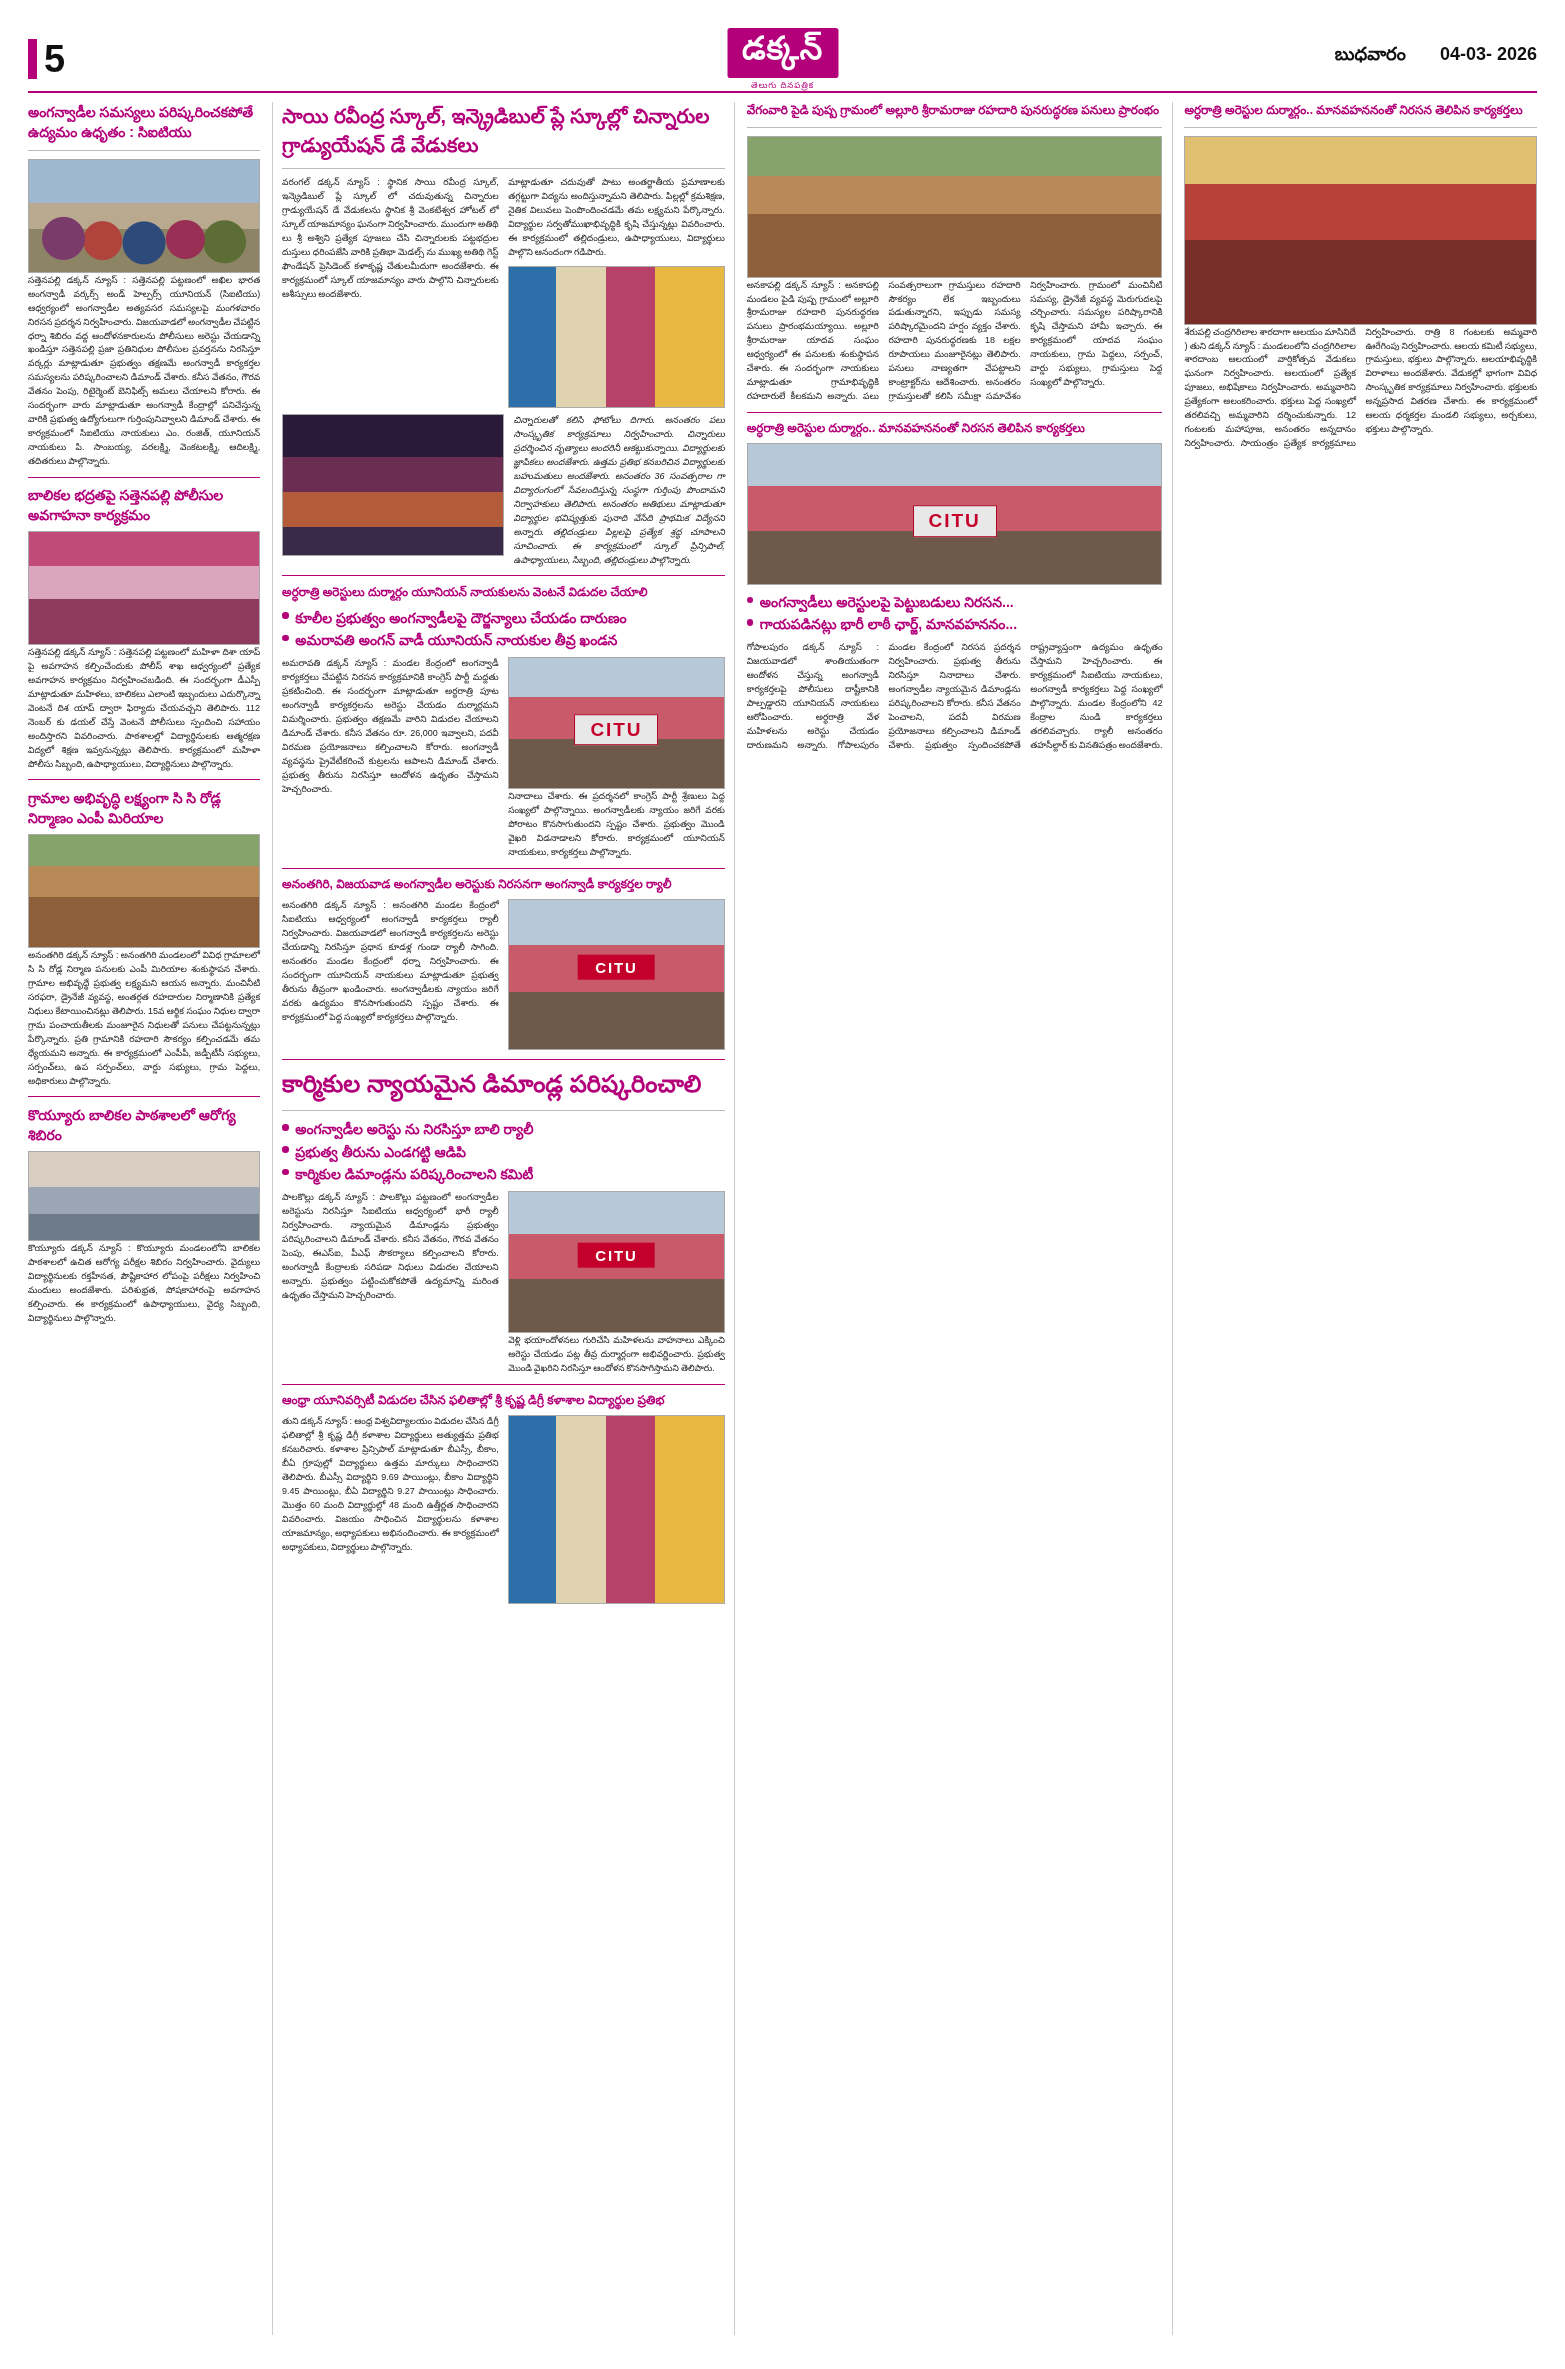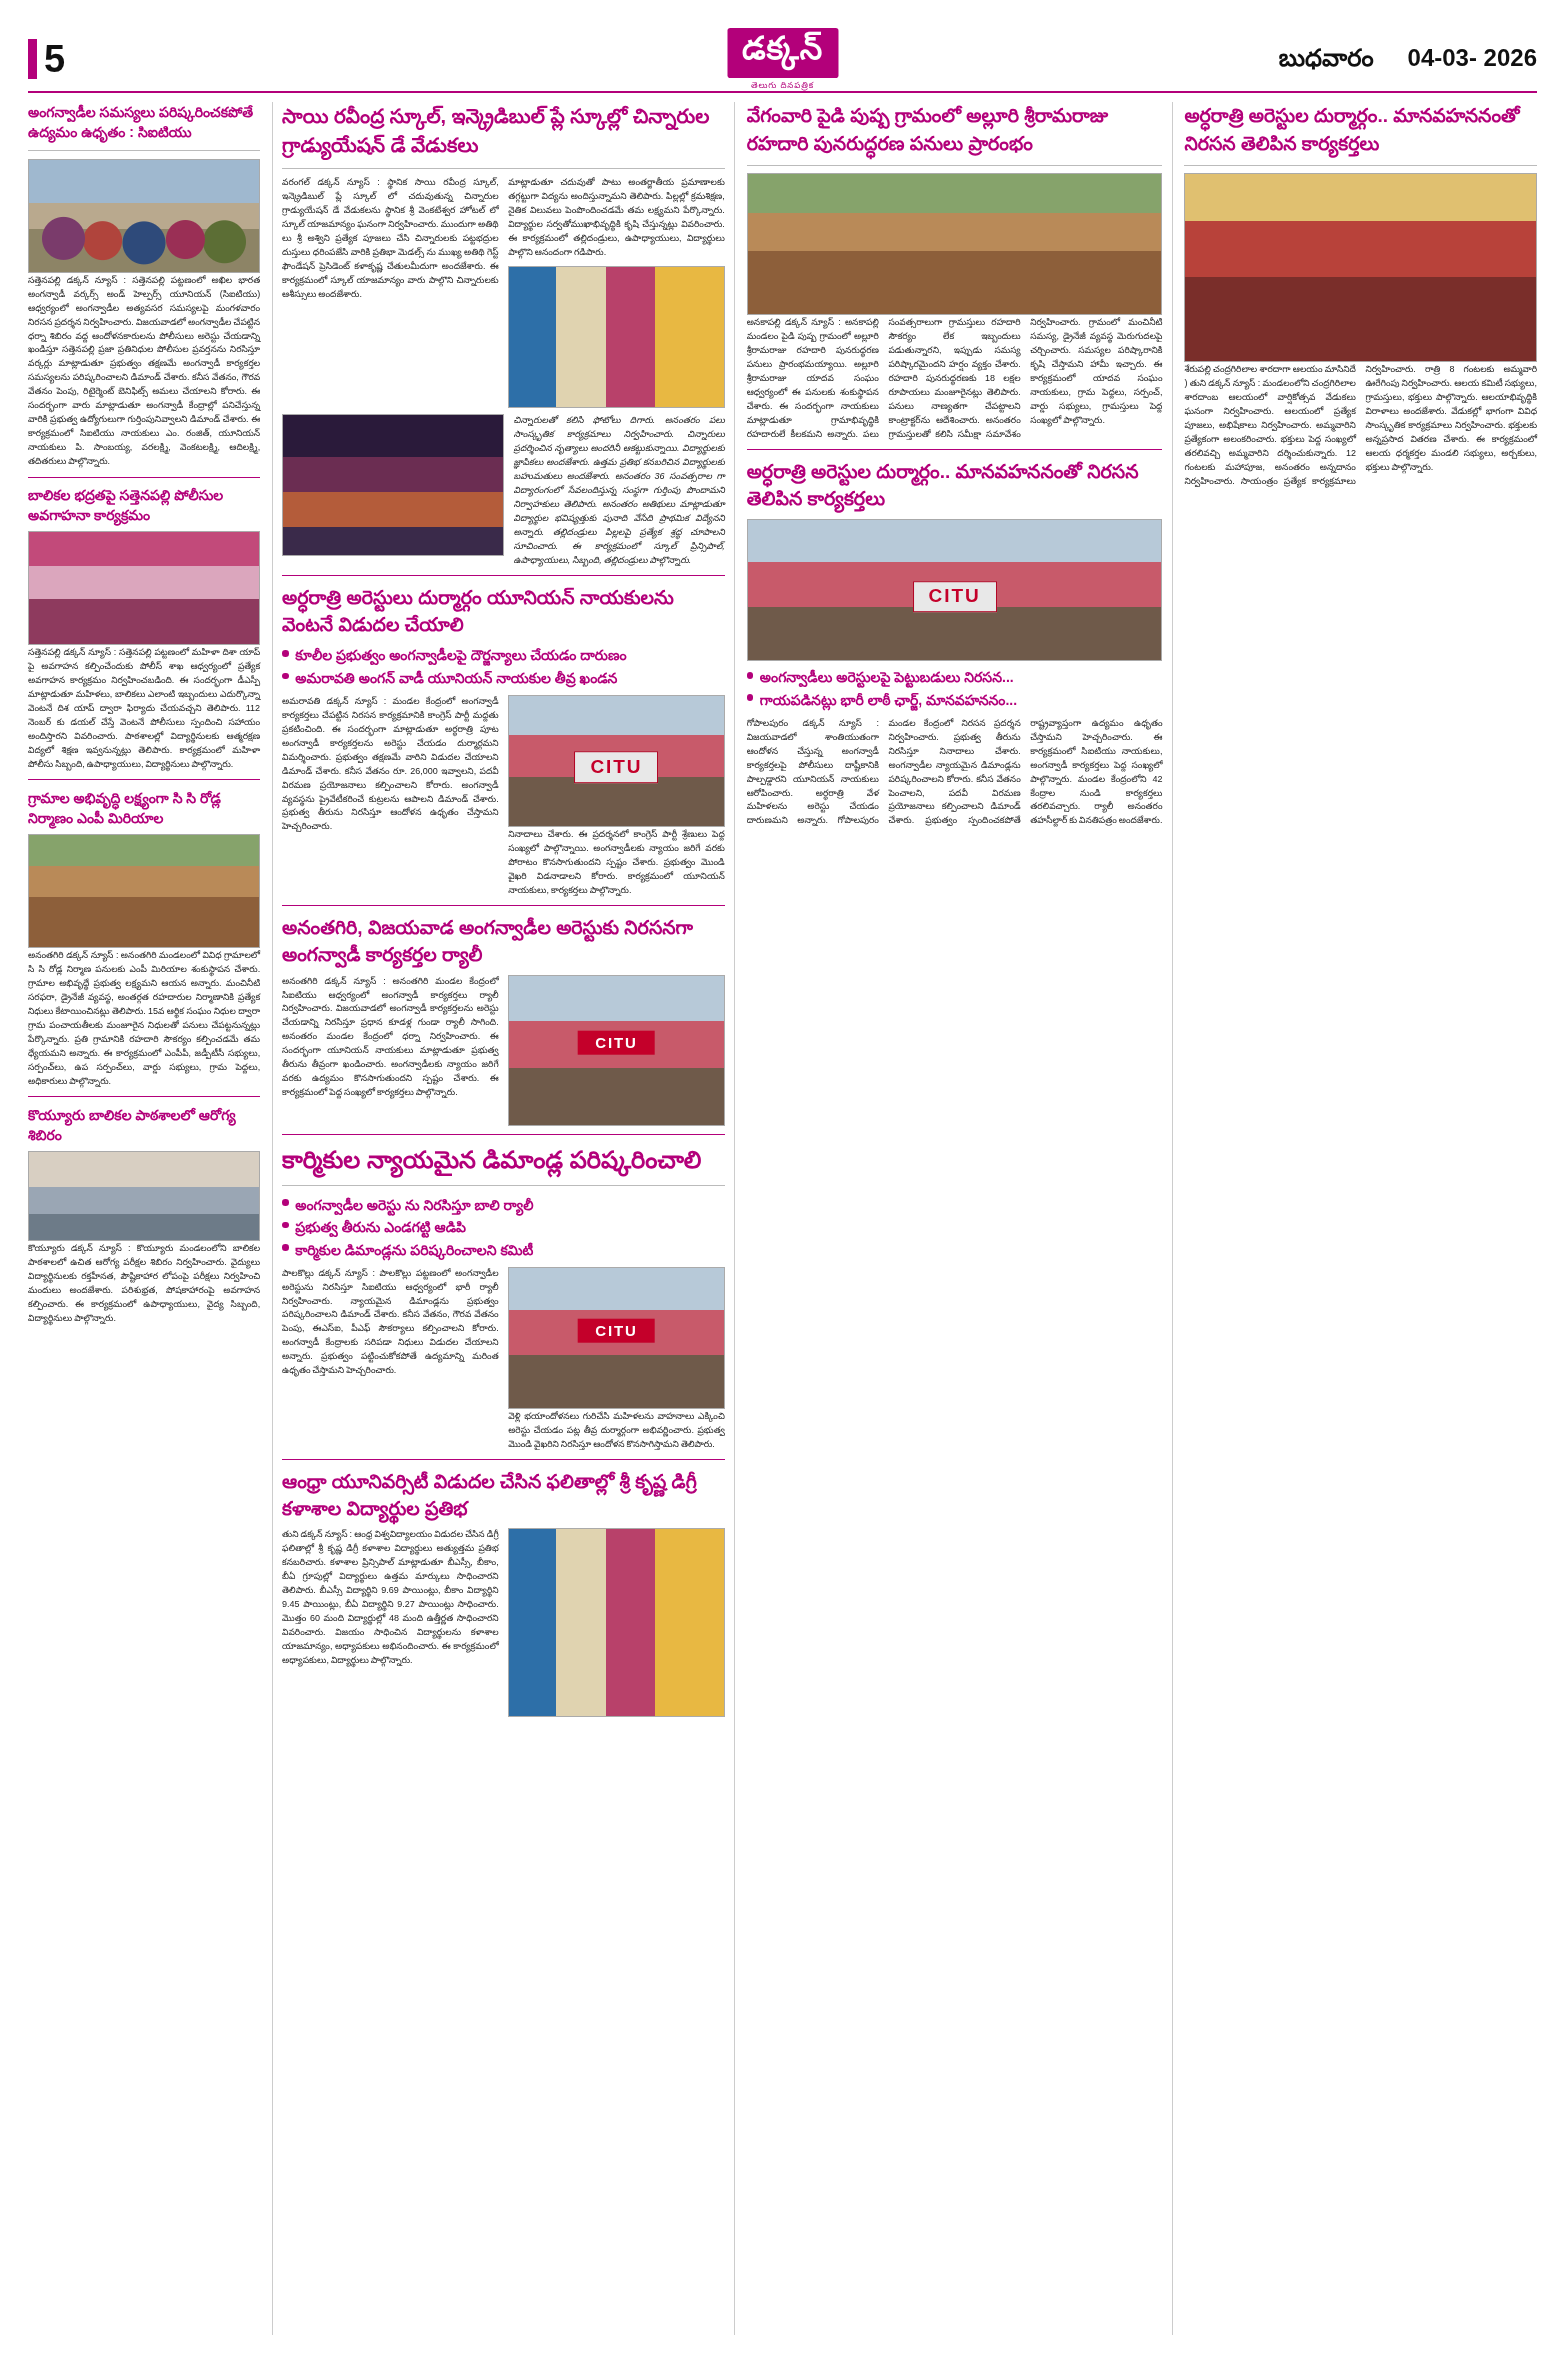--- a/index.html
+++ b/index.html
@@ -36,21 +36,21 @@
     display:flex; flex-direction:column; align-items:center;
   }
   .logo-main {
     background:#b3007a; color:#fff; font-size:32px; font-weight:bold;
     padding: 1.9px 15px 3.8px 15px; border-radius: 2.8px; letter-spacing: 0.9px;
     font-family:"Liberation Sans", sans-serif;
   }
   .logo-sub { font-size:8.5px; color:#b3007a; margin-top:1.9px; letter-spacing:0.9px;}
   .masthead-right {
     position:absolute; right:0; top:17px;
-    font-size: 24px; font-weight: bold; color:#111;
+    font-size: 18px; font-weight: bold; color:#111;
     display:flex; gap:34px;
   }
 
   
   .content {
     display: flex;
     gap: 11.4px;
     margin-top: 9.5px;
     height: 2233px;
   }
@@ -60,21 +60,21 @@
   .col-3 { width: 435px; border-right:0.9px solid #ccc; padding-right:9.5px;}
   .col-4 { width: 360px; }
 
   .hl {
     color: #b3007a;
     font-weight: bold;
     text-align: left;
     line-height: 1.45;
   }
   .hl-sm { font-size: 14px; }
-  .hl-md { font-size: 19px; }
+  .hl-md { font-size: 12px; }
   .hl-lg { font-size: 20px; }
   .hl-xl { font-size: 24px; }
 
   .rule { border-top: 0.9px solid #bbb; margin: 7.6px 0; }
   .rule-thick { border-top: 1.9px solid #b3007a; margin: 7.6px 0; }
 
   .body-text {
     font-size: 9px;
     line-height: 1.55;
     text-align: justify;

